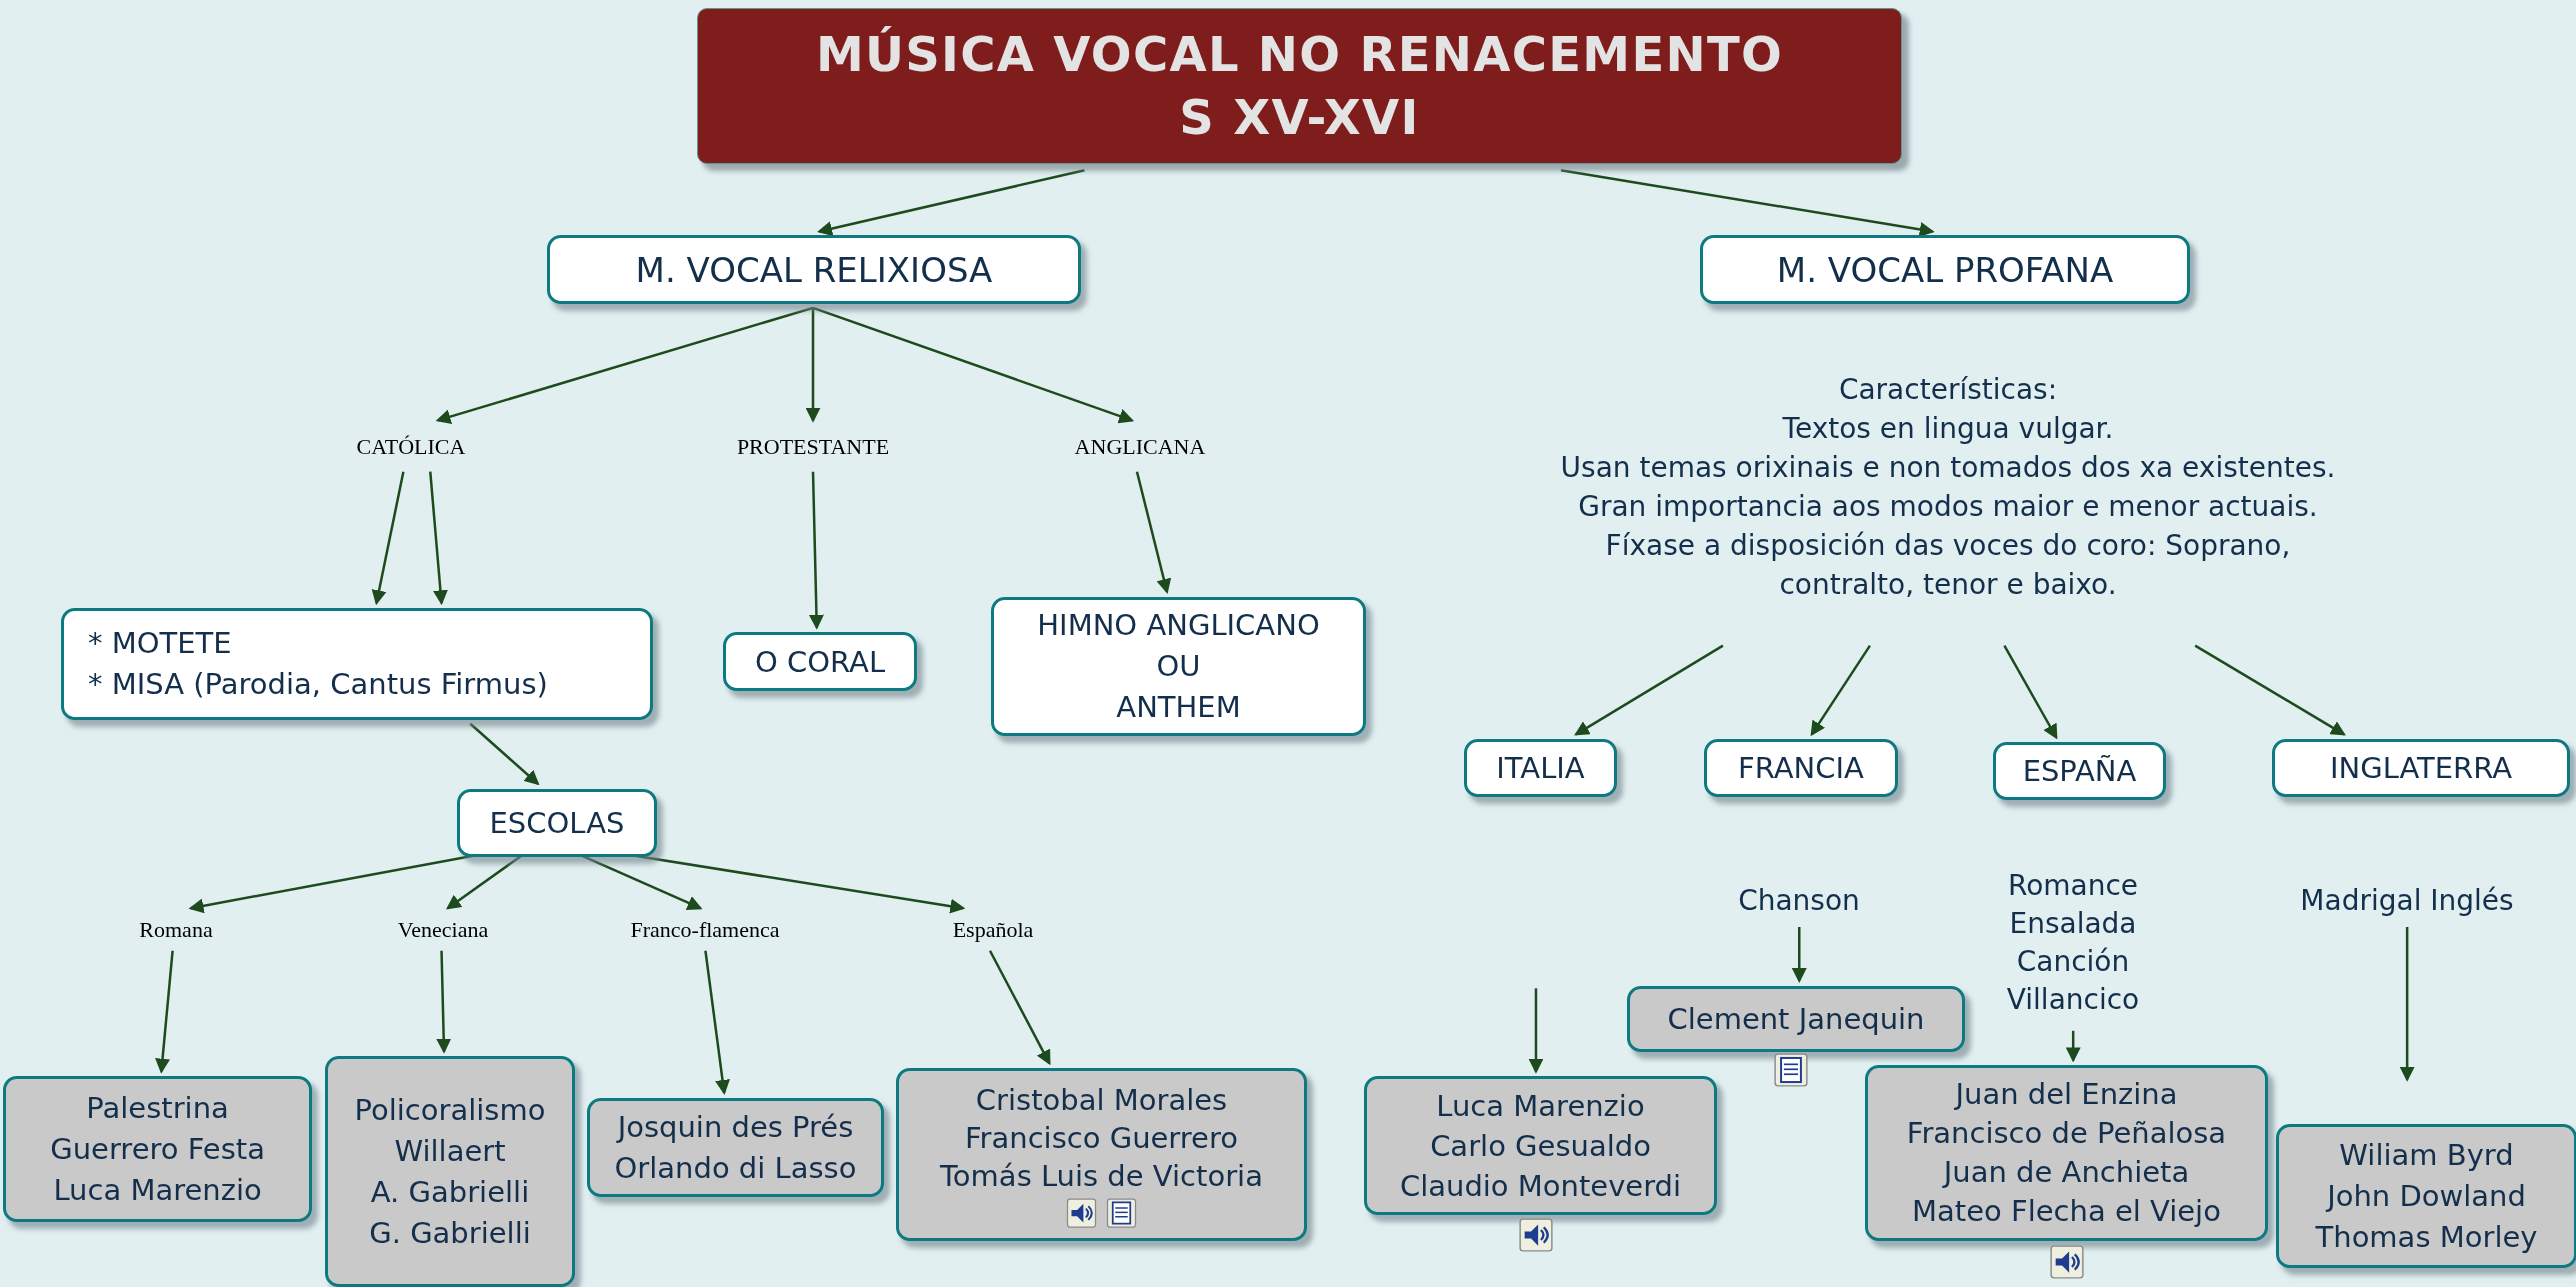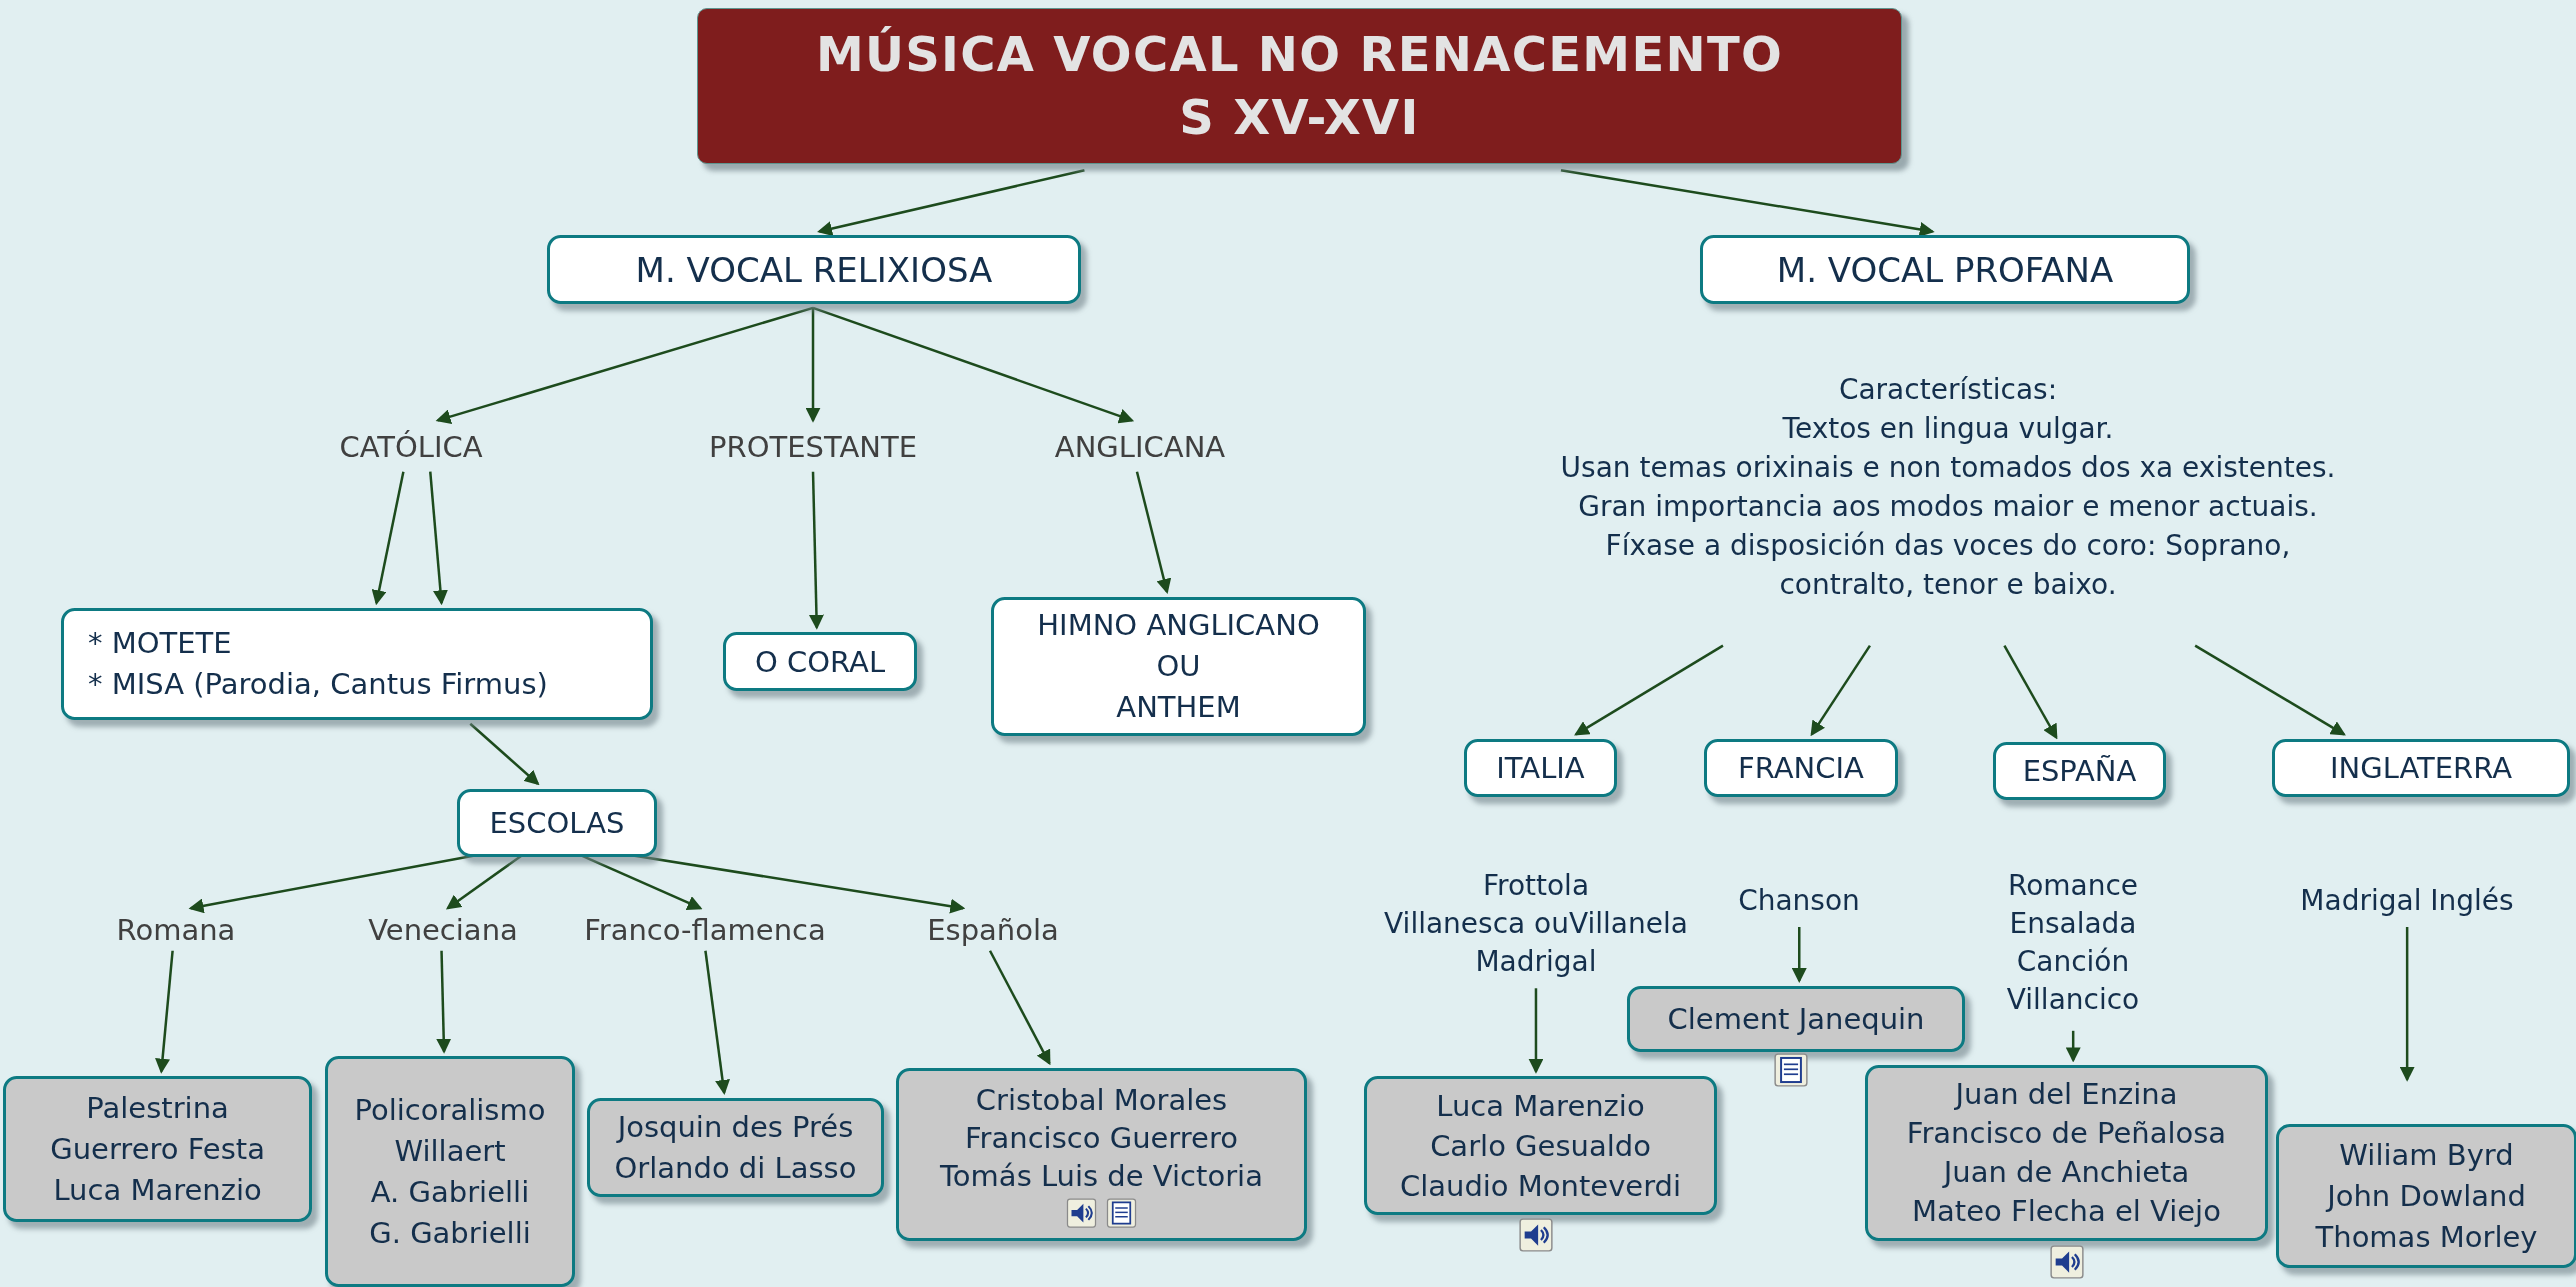--- a/index.html
+++ b/index.html
@@ -3,21 +3,21 @@
 <meta charset="utf-8">
 <style>
   html,body{margin:0;padding:0;background:#e1eff1;font-family:"DejaVu Sans","Liberation Sans",sans-serif;}
   .canvas{position:relative;width:2576px;height:1288px;background:#e1eff1;overflow:hidden;color:#142f4c;}
   svg.connectors{position:absolute;left:0;top:0;pointer-events:none;}
   .concept{position:absolute;box-sizing:border-box;background:#ffffff;border:3.1px solid #0d7a82;border-radius:13.8px;
            box-shadow:5.6px 6.3px 5.6px rgba(115,132,138,.6);display:flex;flex-direction:column;align-items:center;
            justify-content:center;text-align:center;color:#142f4c;}
   .gray{background:#c9c9c9;}
   .left{align-items:flex-start;text-align:left;padding:0 17.5px 0 24px;}
-  .plain{position:absolute;transform:translate(-50%,-50%);white-space:nowrap;color:#404040;font-size:29px;}
+  .plain{position:absolute;transform:translate(-50%,-50%);white-space:nowrap;color:#000000;font-size:22px;font-family:Liberation Serif, serif;}
   .block{position:absolute;transform:translateX(-50%);text-align:center;white-space:nowrap;color:#142f4c;font-size:28px;line-height:38px;}
   .title-box{position:absolute;box-sizing:border-box;background:#7f1d1d;border:1.9px solid #5f958f;border-radius:10px;
              box-shadow:6.9px 6.9px 5.6px rgba(115,132,138,.65);display:flex;flex-direction:column;align-items:center;
              justify-content:center;text-align:center;color:#e3e3e3;font-weight:bold;font-size:48px;line-height:63px;letter-spacing:1.3px;}
   .icon-row{display:flex;gap:7.5px;margin-top:3.8px;}
   .res-icon{position:absolute;width:34px;height:34px;}
   .res-icon svg,.res-inline svg{width:100%;height:100%;display:block;}
   .res-inline{position:static;width:33px;height:30px;}
 </style>
 </head>
@@ -139,25 +139,20 @@
       <div>Gran importancia aos modos maior e menor actuais.</div>
       <div>Fíxase a disposición das voces do coro: Soprano,</div>
       <div>contralto, tenor e baixo.</div>
     </div>
 
   <div class="concept" style="left:1464px;top:739px;width:153px;height:58px;font-size:29px;">ITALIA</div>
   <div class="concept" style="left:1704px;top:739px;width:194px;height:58px;font-size:29px;">FRANCIA</div>
   <div class="concept" style="left:1993px;top:742px;width:173px;height:58px;font-size:29px;">ESPAÑA</div>
   <div class="concept" style="left:2272px;top:739px;width:298px;height:58px;font-size:29px;">INGLATERRA</div>
 
-  <div class="block" style="left:1536px;top:867px;">
-      <div>Frottola</div>
-      <div>Villanesca ouVillanela</div>
-      <div>Madrigal</div>
-    </div>
   <div class="block" style="left:1799px;top:882px;">
       <div>Chanson</div>
     </div>
   <div class="block" style="left:2073px;top:867px;">
       <div>Romance</div>
       <div>Ensalada</div>
       <div>Canción</div>
       <div>Villancico</div>
     </div>
   <div class="block" style="left:2407px;top:882px;">

